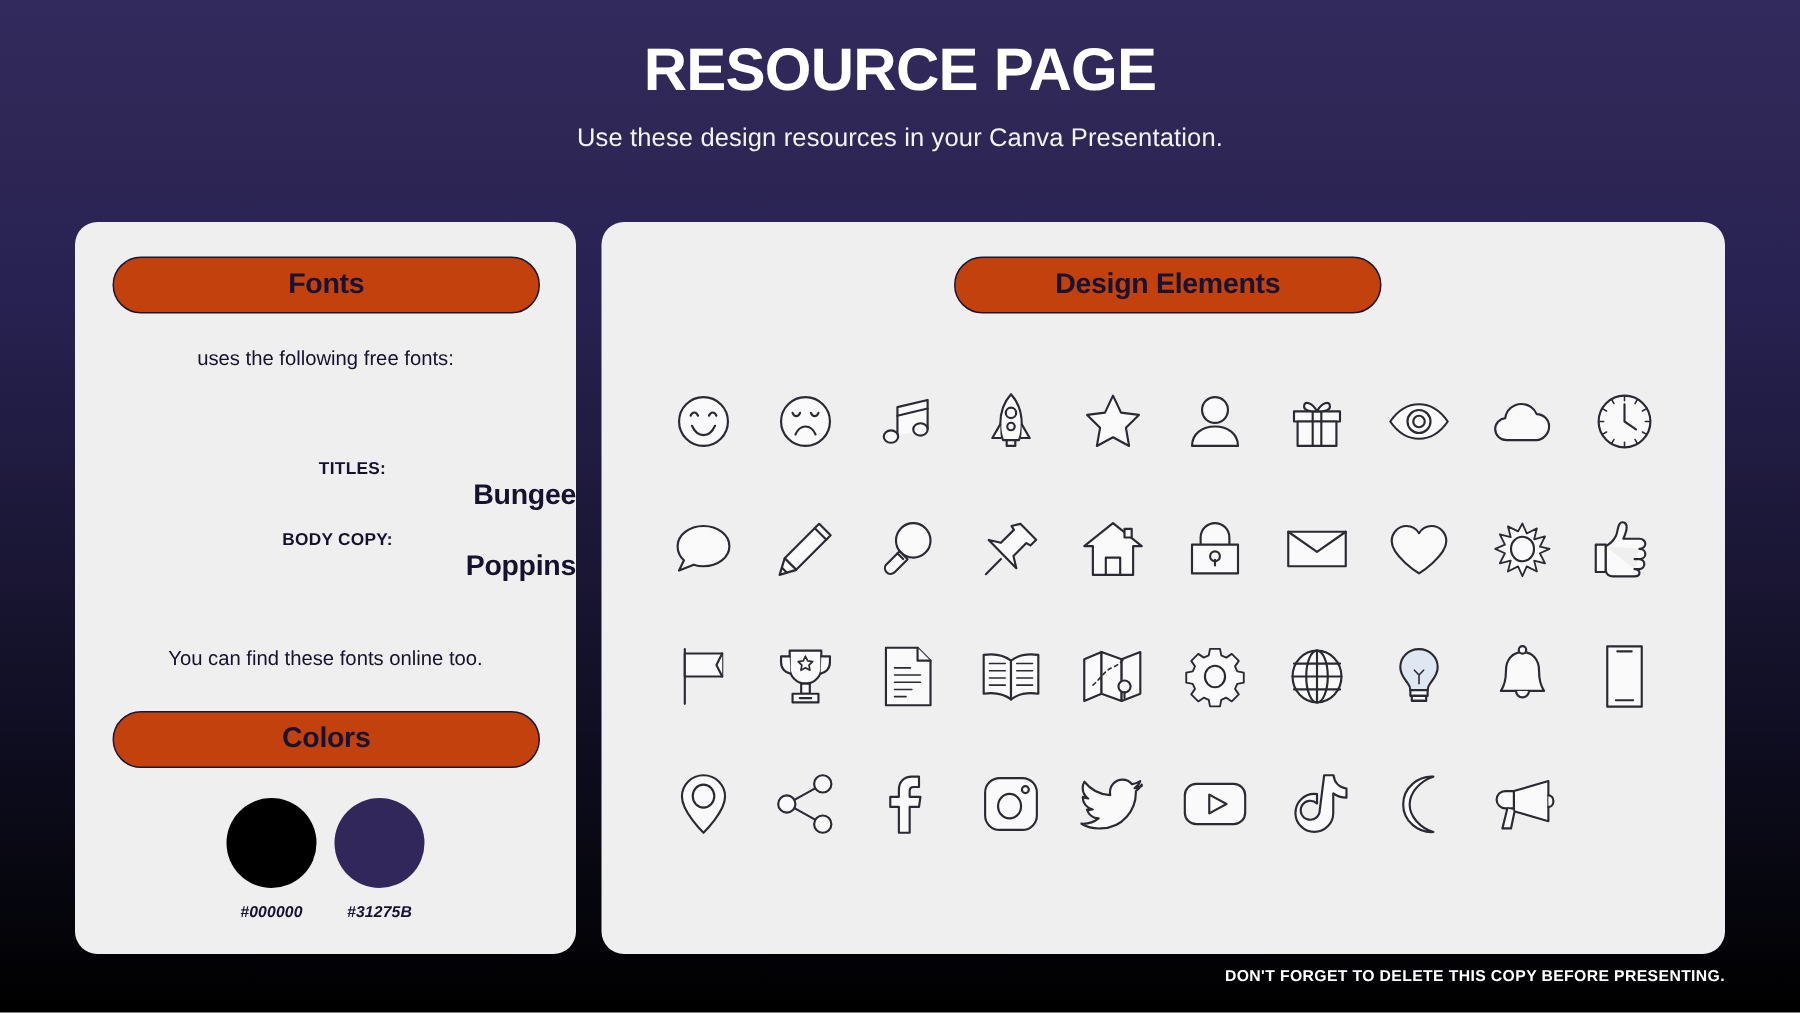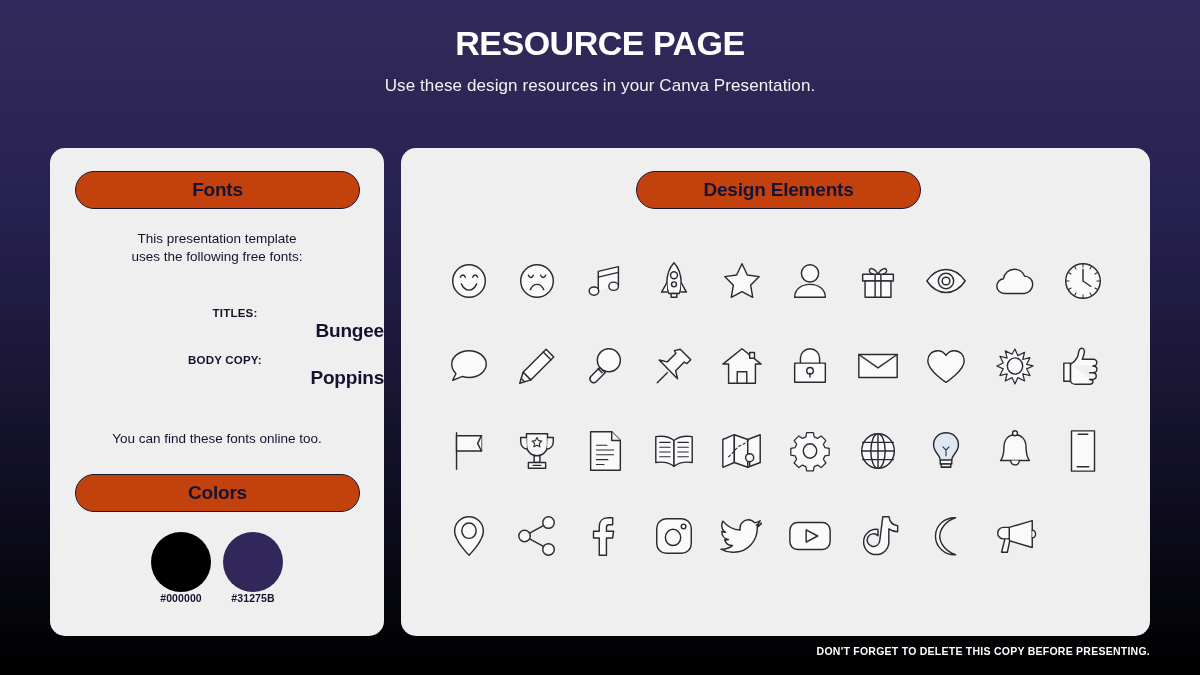--- a/index.html
+++ b/index.html
@@ -26,21 +26,21 @@
   }
 
   
   .header {
     width: 1200px;
     padding-top: 26px;
     text-align: center;
   }
   .page-title {
     color: #ffffff;
-    font-size: 34px;
+    font-size: 40px;
     font-weight: bold;
     letter-spacing: -0.5px;
     line-height: 1.05;
   }
   .page-subtitle {
     color: #f3f2f6;
     font-size: 17px;
     font-weight: 400;
     margin-top: 14px;
     letter-spacing: 0.1px;
@@ -152,24 +152,26 @@
     gap: 10px;
   }
   .swatch { width: 62px; text-align: center; }
   .swatch-dot {
     width: 60px;
     height: 60px;
     border-radius: 50%;
     margin: 0 auto;
   }
   .swatch-hex {
+    margin-top: 10px;
     color: #15112e;
     font-size: 10.5px;
     font-weight: bold;
     letter-spacing: 0.1px;
+    font-style: italic;
   }
 
   
   .icon-grid {
     position: absolute;
     top: 90px;
     left: 34px;
     width: 682px;
     display: grid;
     grid-template-columns: repeat(10, 1fr);
@@ -219,21 +221,20 @@
 
 <div class="panels">
 
   <div class="panel panel-fonts">
 
     <div class="pill pill-fonts">
       <span class="pill-label">Fonts</span>
     </div>
 
     <div class="fonts-intro">
-      <div>This presentation template</div>
       <div>uses the following free fonts:</div>
     </div>
 
     <div class="font-group font-group-titles">
       <div class="font-kind">TITLES:</div>
       <div class="font-name">Bungee</div>
     </div>
 
     <div class="font-group font-group-body">
       <div class="font-kind">BODY COPY:</div>

